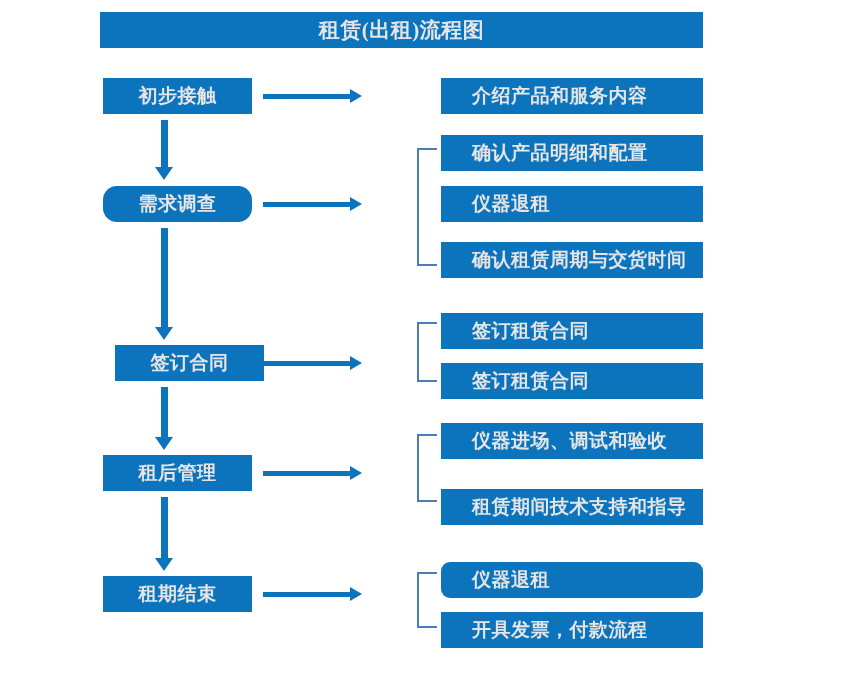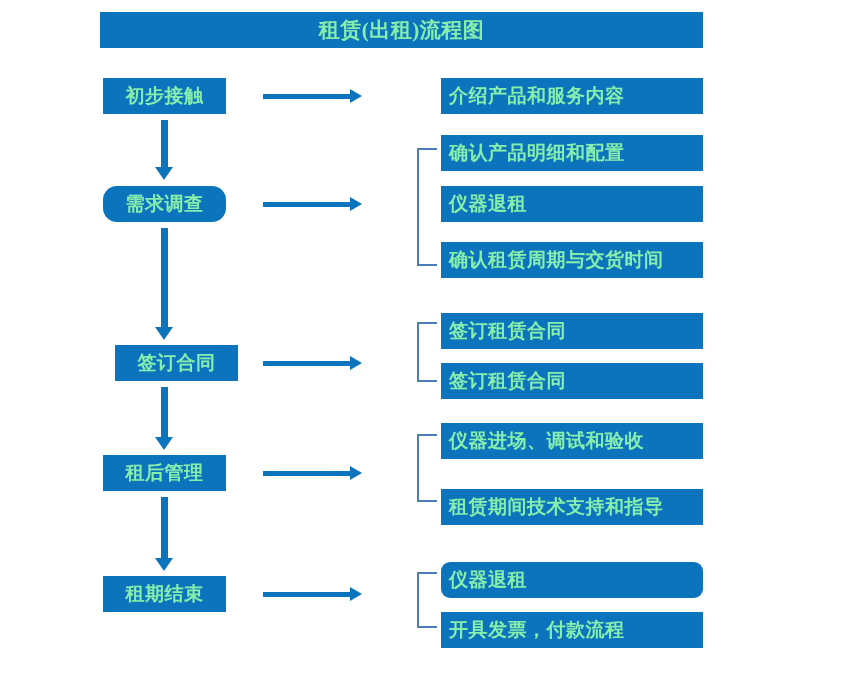--- a/index.html
+++ b/index.html
@@ -11,48 +11,48 @@
     position: relative;
     width: 844px;
     height: 688px;
     background: #ffffff;
     font-family: "Liberation Serif", "DejaVu Serif", serif;
     overflow: hidden;
   }
   .box {
     position: absolute;
     background: #0c73bd;
-    color: #86efac;
+    color: #e5e5e5;
     font-weight: bold;
     display: flex;
     align-items: center;
     box-sizing: border-box;
     letter-spacing: 0.5px;
     white-space: nowrap;
   }
   .title-bar {
     left: 100px;
     top: 12px;
     width: 603px;
     height: 36px;
     justify-content: center;
     font-size: 21px;
   }
   .stage-box {
-    width: 123px;
+    width: 149px;
     height: 36px;
     justify-content: center;
     font-size: 19px;
   }
   .detail-box {
     left: 441px;
     width: 262px;
     height: 36px;
     justify-content: flex-start;
-    padding-left: 8px;
+    padding-left: 31px;
     font-size: 19px;
   }
   
   .h-arrow {
     position: absolute;
     height: 14px;
     width: 99px;
   }
   .h-arrow .shaft {
     position: absolute;

